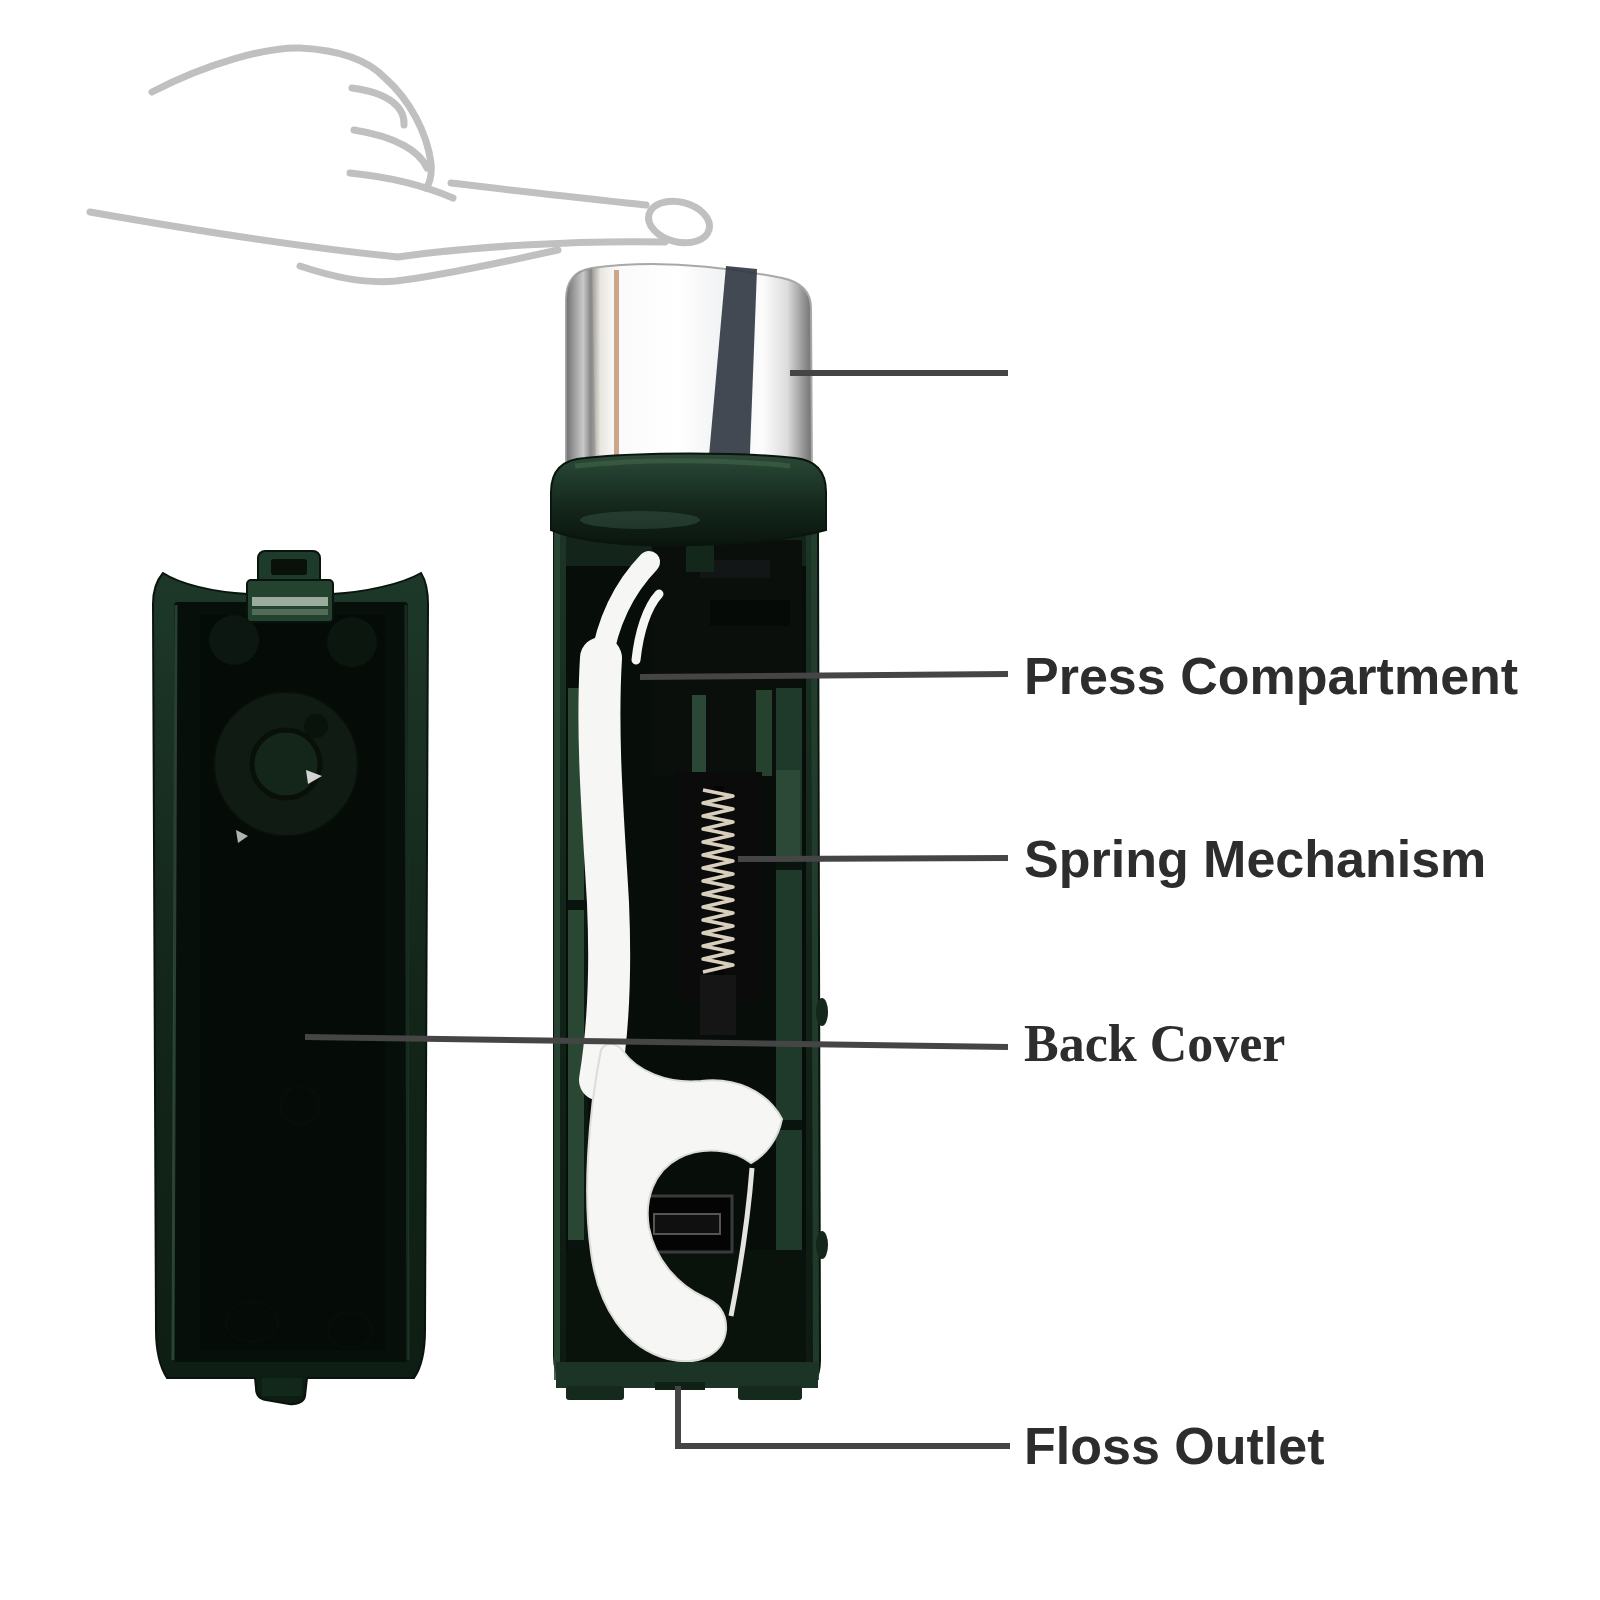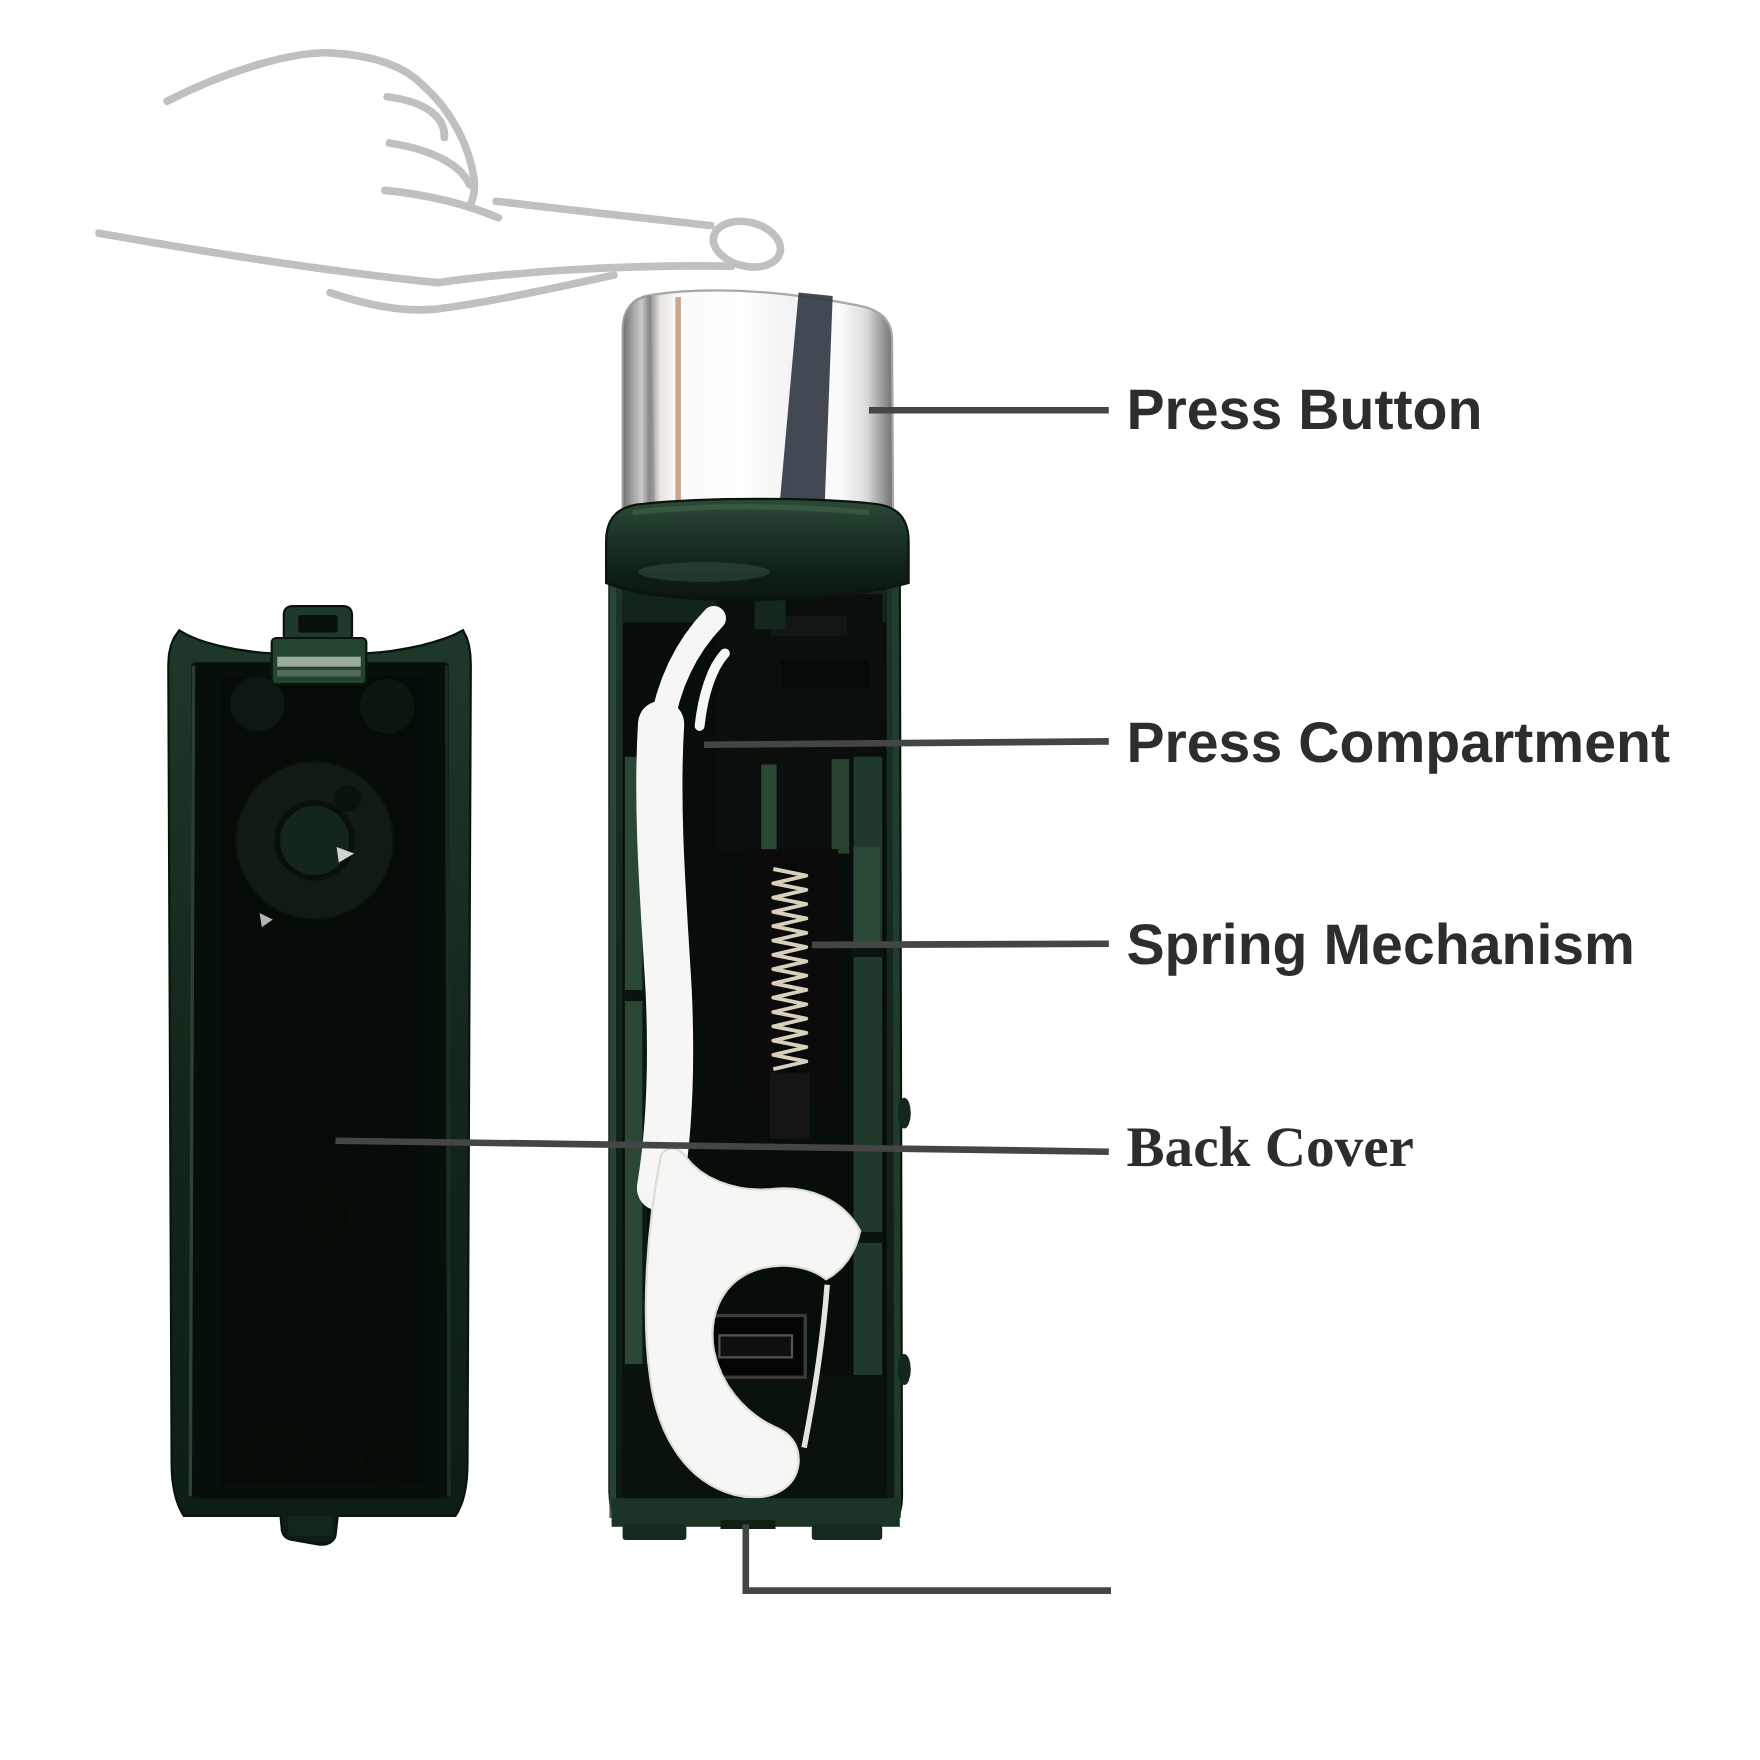--- a/index.html
+++ b/index.html
@@ -195,17 +195,17 @@
 
     <g stroke="#454545" stroke-width="6" fill="none">
       <line x1="790" y1="373" x2="1008" y2="373"></line>
       <line x1="640" y1="677" x2="1008" y2="674"></line>
       <line x1="738" y1="859" x2="1008" y2="858"></line>
       <line x1="305" y1="1037" x2="1008" y2="1047"></line>
       <polyline points="678,1386 678,1446 1010,1446"></polyline>
     </g>
   </svg>
 
-  <div class="part-label lbl-press">Press Button</div>
   <div class="part-label lbl-floss-comp">Press Compartment</div>
   <div class="part-label lbl-spring">Spring Mechanism</div>
   <div class="part-label lbl-back">Back Cover</div>
+  <div class="part-label lbl-outlet">Floss Outlet</div>
 </div>
 
 </body></html>

